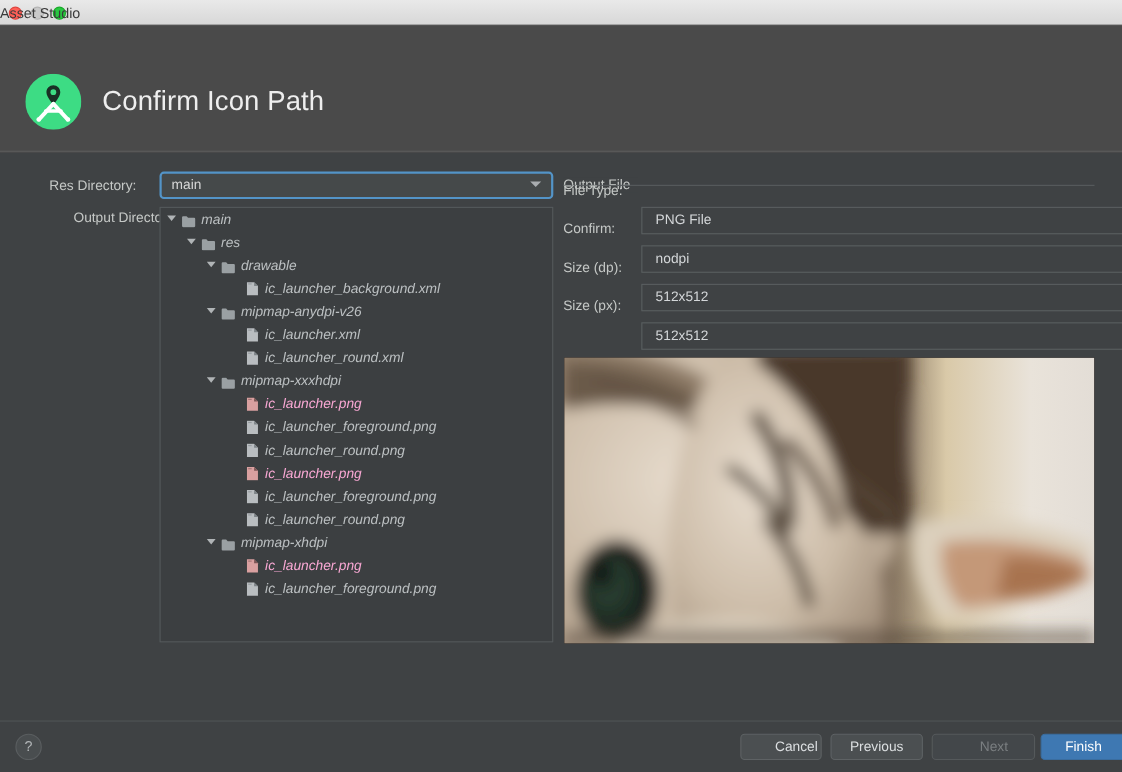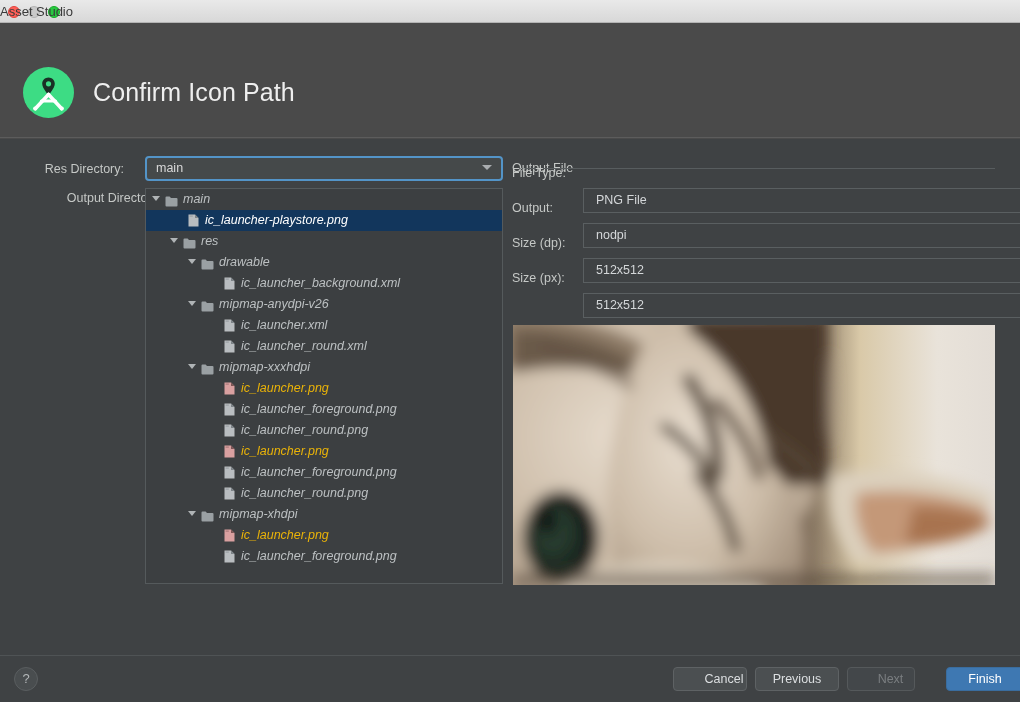--- a/index.html
+++ b/index.html
@@ -100,21 +100,21 @@
   .tree { position:relative; width:100%; }
   .row {
     position:relative;
     height:21px; line-height:21px;
     white-space:nowrap;
     font-size:12.5px;
     color:#bcc0c2;
     font-style:italic;
   }
   .row.sel { background:#12365c; color:#ffffff; }
-  .row.red-file { color:#eab308; }
+  .row.red-file { color:#f9a8d4; }
   .tw {
     display:inline-block; width:0;height:0;
     border-left:4.5px solid transparent;
     border-right:4.5px solid transparent;
     border-top:5.5px solid #b0b4b6;
     vertical-align:middle;
     margin-right:5px;
     position:relative; top:-1px;
   }
   .ic-folder {
@@ -187,21 +187,21 @@
     font-size:12.5px;
     cursor:pointer;
     background:#4b4f51;
     border:1px solid #5e6264;
     color:#dcdfe1;
   }
   .btn.disabled { color:#7a7e80; background:#43474a; border-color:#55595b; cursor:default; }
   .btn.primary { background:#3e78b2; border:1px solid #3a6d9f; color:#ffffff;margin-left:17px; }
   #btn-cancel   { left:673px; width:74px;padding-left:28px; }
   #btn-previous { left:755px; width:84px; }
-  #btn-next     { left:847px; width:68px;padding-left:19px; }
+  #btn-next     { left:847px; width:94px;padding-left:19px; }
   #btn-finish   { left:929px; width:78px; }
 </style>
 </head>
 <body>
 
 <div id="app">
 
   <div class="titlebar">
     <div class="tl-lights">
       <div class="tl red"></div>
@@ -241,25 +241,20 @@
     <div class="combo">
       <div class="combo-text">main</div>
       <div class="combo-arrow"></div>
     </div>
 
     <div class="tree-wrap">
       <div class="tree" id="tree-host">
           <div class="row"><span style="display: inline-block; width: 6px;"></span><span class="tw"></span><span class="ic-folder"><svg viewBox="0 0 13 11" width="13" height="11">
                 <path d="M0.5 1.5 A1 1 0 0 1 1.5 0.5 H4.6 L6 2 H11.5 A1 1 0 0 1 12.5 3 V9.5 A1 1 0 0 1 11.5 10.5 H1.5 A1 1 0 0 1 0.5 9.5 Z" fill="#9aa0a3"></path>
               </svg></span><span class="rlabel">main</span></div>
-          <div class="row sel"><span style="display: inline-block; width: 42px;"></span><span class="ic-file"><svg viewBox="0 0 11 13" width="11" height="13">
-                <path d="M0.5 0.5 H7 L10.5 4 V12.5 H0.5 Z" fill="#b9bdc0"></path>
-                <path d="M7 0.5 L10.5 4 H7 Z" fill="#7d8387"></path>
-                <rect x="1.6" y="1.6" width="3.2" height="1" fill="#7d8387" opacity=".6"></rect>
-              </svg></span><span class="rlabel">ic_launcher-playstore.png</span></div>
           <div class="row"><span style="display: inline-block; width: 24px;"></span><span class="tw"></span><span class="ic-folder"><svg viewBox="0 0 13 11" width="13" height="11">
                 <path d="M0.5 1.5 A1 1 0 0 1 1.5 0.5 H4.6 L6 2 H11.5 A1 1 0 0 1 12.5 3 V9.5 A1 1 0 0 1 11.5 10.5 H1.5 A1 1 0 0 1 0.5 9.5 Z" fill="#9aa0a3"></path>
               </svg></span><span class="rlabel">res</span></div>
           <div class="row"><span style="display: inline-block; width: 42px;"></span><span class="tw"></span><span class="ic-folder"><svg viewBox="0 0 13 11" width="13" height="11">
                 <path d="M0.5 1.5 A1 1 0 0 1 1.5 0.5 H4.6 L6 2 H11.5 A1 1 0 0 1 12.5 3 V9.5 A1 1 0 0 1 11.5 10.5 H1.5 A1 1 0 0 1 0.5 9.5 Z" fill="#9aa0a3"></path>
               </svg></span><span class="rlabel">drawable</span></div>
           <div class="row"><span style="display: inline-block; width: 78px;"></span><span class="ic-file"><svg viewBox="0 0 11 13" width="11" height="13">
                 <path d="M0.5 0.5 H7 L10.5 4 V12.5 H0.5 Z" fill="#b9bdc0"></path>
                 <path d="M7 0.5 L10.5 4 H7 Z" fill="#7d8387"></path>
                 <rect x="1.6" y="1.6" width="3.2" height="1" fill="#7d8387" opacity=".6"></rect>
@@ -325,21 +320,21 @@
               </svg></span><span class="rlabel">ic_launcher_foreground.png</span></div>
         </div>
     </div>
 
     <div class="sect-title">Output File</div>
     <div class="sect-rule"></div>
 
     <div class="f-lbl" style="top:27px">File Type:</div>
     <div class="f-in" style="top:49px">PNG File</div>
 
-    <div class="f-lbl" style="top:62px">Output:</div>
+    <div class="f-lbl" style="top:62px">Confirm:</div>
     <div class="f-in" style="top:84px">nodpi</div>
 
     <div class="f-lbl" style="top:97px">Size (dp):</div>
     <div class="f-in" style="top:119px">512x512</div>
 
     <div class="f-lbl" style="top:132px">Size (px):</div>
     <div class="f-in" style="top:154px">512x512</div>
 
     <div class="preview">
       <svg width="482" height="260" viewBox="0 0 482 260">

